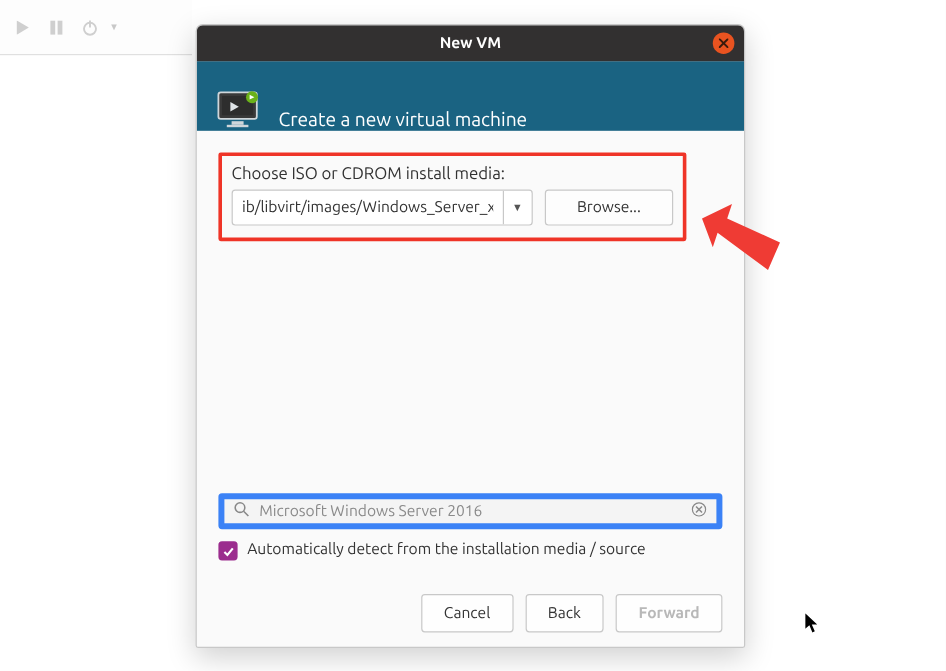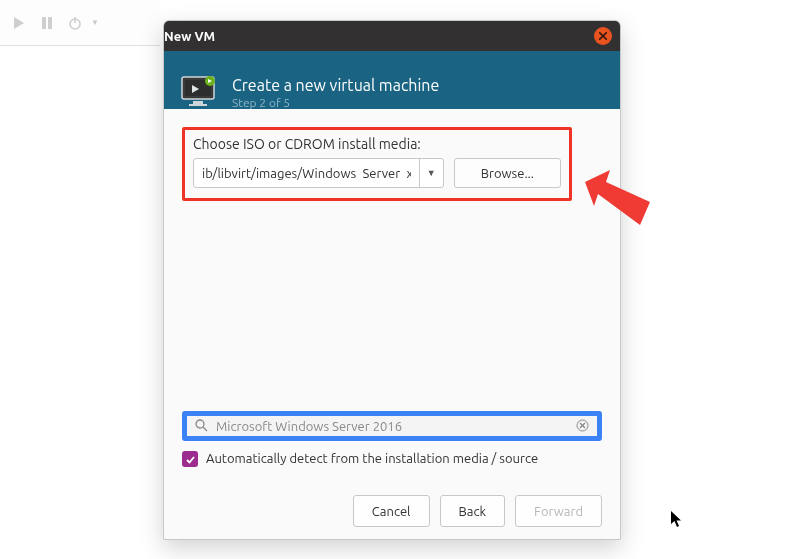--- a/index.html
+++ b/index.html
@@ -57,21 +57,21 @@
       box-shadow: 0 8px 24px rgba(0,0,0,0.18);
       display: flex;
       flex-direction: column;
       overflow: hidden;
     }
     .titlebar {
       height: 30px;
       background: #323030;
       display: flex;
       align-items: center;
-      justify-content: flex-start;
+      justify-content: center;
       position: relative;
       color: #ffffff;
       font-size: 13px;
       font-weight: bold;
     }
     .close-btn {
       position: absolute;
       right: 8px;
       top: 6px;
       width: 18px;
@@ -238,20 +238,21 @@
       border: 1px solid #c8c8c8;
       border-radius: 3px;
       background: #fefefe;
       font-size: 13px;
       color: #333;
       cursor: pointer;
     }
     .footer-btn.disabled {
       color: #b8b8b8;
       cursor: default;
+      font-weight: bold;
     }
     .arrow-annotation {
       position: absolute;
       top: 170px;
       left: 580px;
       pointer-events: none;
     }
     .cursor {
       position: absolute;
       top: 511px;
@@ -304,21 +305,20 @@
         <rect x="5" y="5" width="26" height="16" fill="#2d2d2d"></rect>
         <polygon points="12,10 12,18 19,14" fill="#dfe4e7"></polygon>
         <rect x="13" y="26" width="10" height="3" fill="#cfd6da"></rect>
         <rect x="9" y="29" width="18" height="2" fill="#cfd6da"></rect>
         <circle cx="30" cy="6" r="5" fill="#6bb21a"></circle>
         <path d="M 28 4 L 28 8 L 32 6 Z" fill="#ffffff"></path>
       </svg>
     </div>
     <div class="banner-text">
       <div class="banner-title">Create a new virtual machine</div>
-      <div class="banner-step">Step 2 of 5</div>
     </div>
   </div>
 
   <div class="content">
     <div class="highlight-box">
       <div class="section-label">Choose ISO or CDROM install media:</div>
       <div class="combo-row">
         <div class="combo-box">
           <input class="combo-entry" type="text" value="ib/libvirt/images/Windows_Server_x64FRE_ru.iso" style="">
           <div class="combo-drop">

